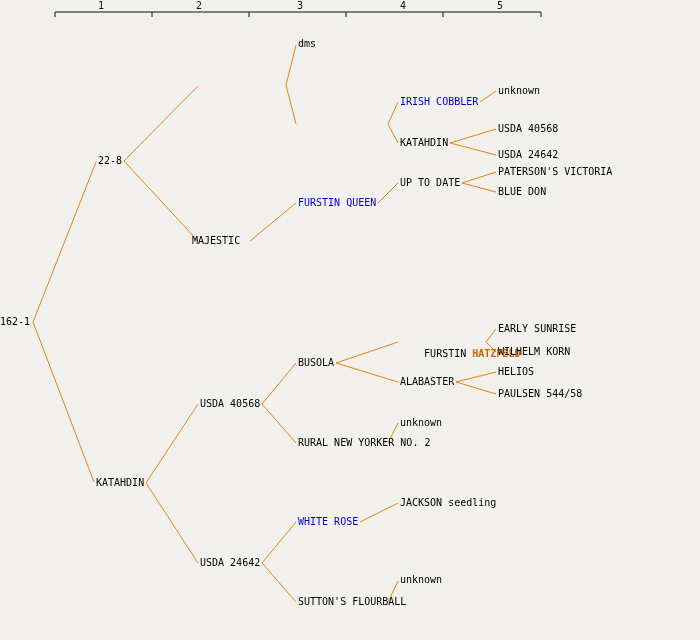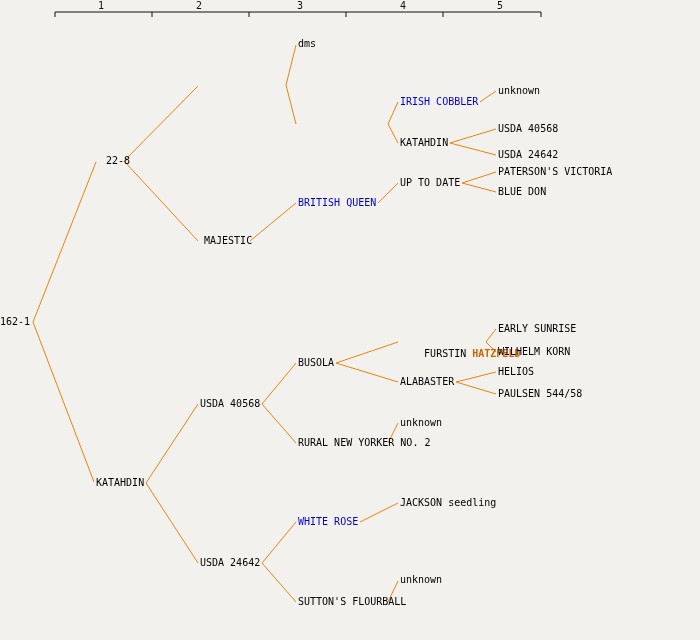--- a/index.html
+++ b/index.html
@@ -107,25 +107,25 @@
     <line class="edge" x1="388" y1="602" x2="398" y2="581"></line>
   </svg>
 
   <span class="ruler-num" style="left:98px">1</span>
   <span class="ruler-num" style="left:196px">2</span>
   <span class="ruler-num" style="left:297px">3</span>
   <span class="ruler-num" style="left:400px">4</span>
   <span class="ruler-num" style="left:497px">5</span>
 
   <span class="node" style="left:0px;top:316px">162-1</span>
-  <span class="node" style="left:106px;top:155px">22-8</span>
+  <span class="node" style="left:98px;top:155px">22-8</span>
   <span class="node" style="left:96px;top:477px">KATAHDIN</span>
-  <span class="node" style="left:204px;top:235px">MAJESTIC</span>
+  <span class="node" style="left:192px;top:235px">MAJESTIC</span>
   <span class="node" style="left:298px;top:38px">dms</span>
-  <span class="node link" style="left:298px;top:197px">BRITISH QUEEN</span>
+  <span class="node link" style="left:298px;top:197px">FURSTIN QUEEN</span>
   <span class="node link" style="left:400px;top:96px">IRISH COBBLER</span>
   <span class="node" style="left:400px;top:137px">KATAHDIN</span>
   <span class="node" style="left:400px;top:177px">UP TO DATE</span>
   <span class="node" style="left:498px;top:85px">unknown</span>
   <span class="node" style="left:498px;top:123px">USDA 40568</span>
   <span class="node" style="left:498px;top:149px">USDA 24642</span>
   <span class="node" style="left:498px;top:166px">PATERSON'S VICTORIA</span>
   <span class="node" style="left:498px;top:186px">BLUE DON</span>
   <span class="node" style="left:200px;top:398px">USDA 40568</span>
   <span class="node" style="left:298px;top:357px">BUSOLA</span>

